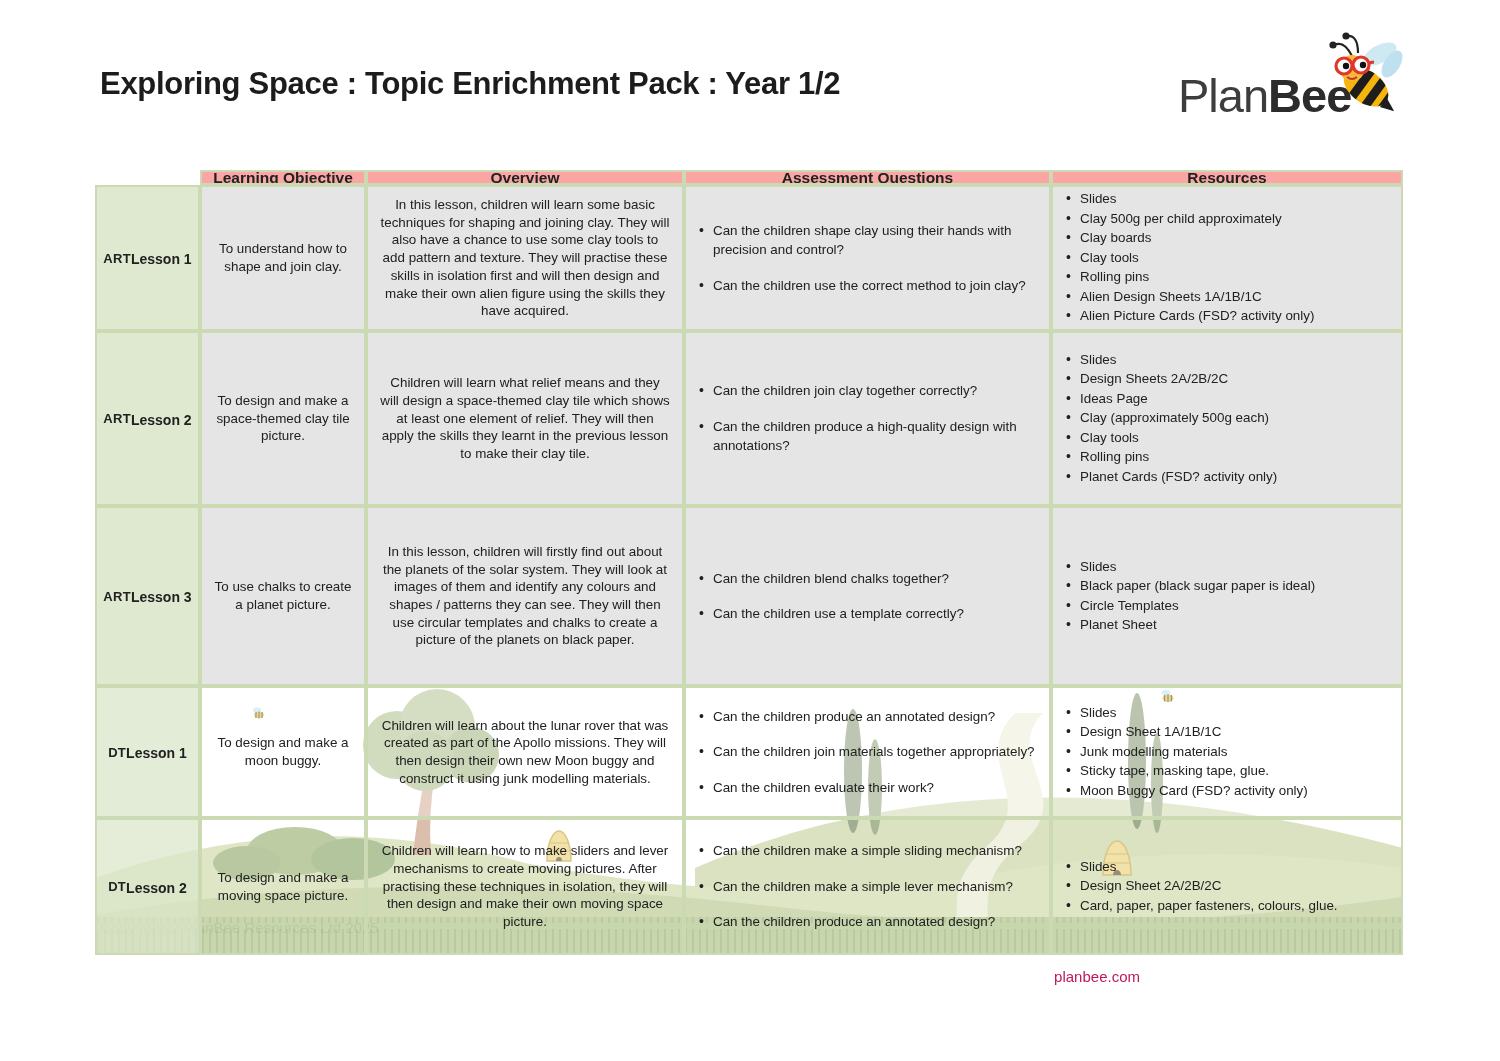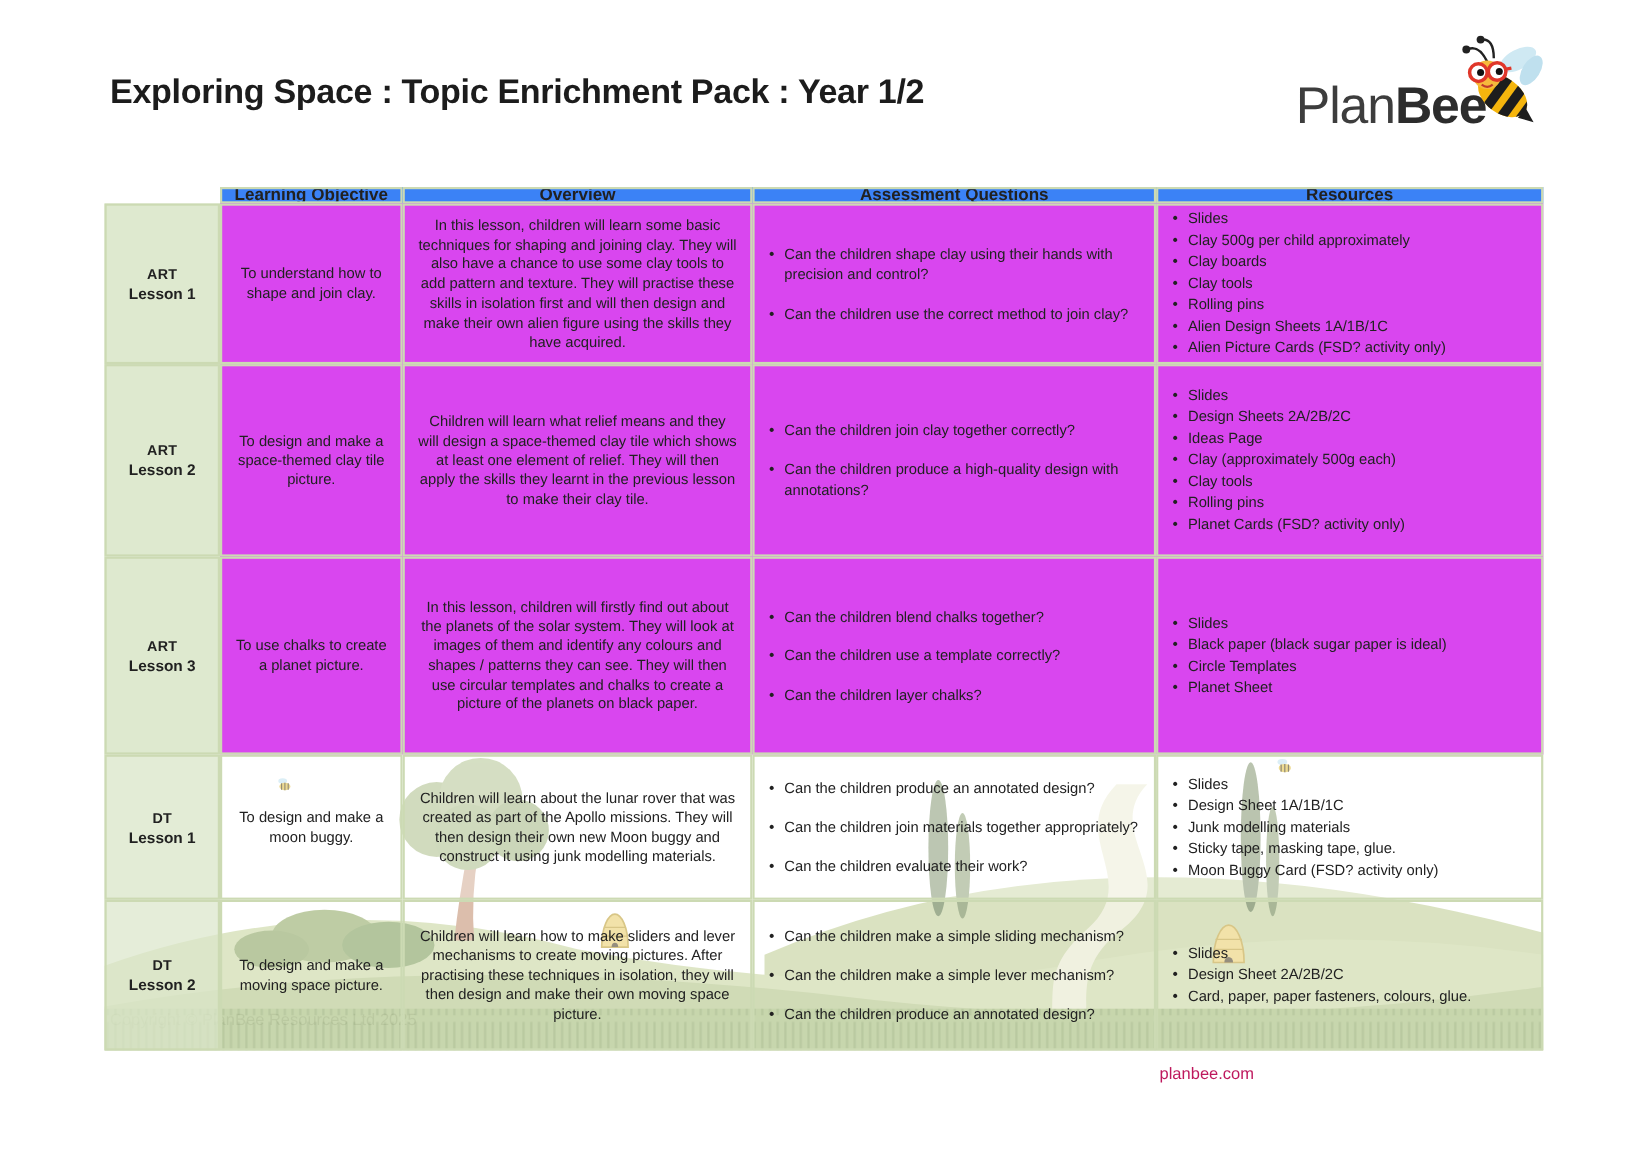--- a/index.html
+++ b/index.html
@@ -10,25 +10,25 @@
   .title{position:absolute;left:100px;top:66px;font-size:31px;font-weight:bold;color:#1c1c1c;letter-spacing:-0.3px;}
   .logo{position:absolute;left:1178px;top:62px;width:230px;height:70px;}
   .logo-text{position:absolute;left:0;top:6px;font-size:47px;color:#3d3d3d;letter-spacing:-1px;}
   .logo-text b{color:#2c2c2c;}
   .logo-bee{position:absolute;left:128px;top:-30px;}
 
   
   .grid{position:absolute;left:95px;top:123px;width:1308px;display:grid;z-index:2;
     grid-template-columns:105px 166px 318px 367px 352px;
     grid-template-rows:62px 146px 175px 180px 132px 137px;}
-  .cell{border:2px solid #ccdab3;box-sizing:border-box;background:#d946ef;overflow:hidden;}
+  .cell{border:2px solid #ccdab3;box-sizing:border-box;background:#e5e5e5;overflow:hidden;}
   .corner{border:none;background:transparent;}
-  .head{background:#3b82f6;display:flex;align-items:center;justify-content:center;text-align:center;
+  .head{background:#fca5a5;display:flex;align-items:center;justify-content:center;text-align:center;
     font-weight:bold;font-size:15.5px;padding:4px 10px;margin-top:47px;}
-  .lesson{background:#dee9cf;display:flex;flex-direction:column;align-items:center;justify-content:center;text-align:center;}
+  .lesson{background:#dee9cf;display:flex;flex-direction:row;align-items:center;justify-content:center;text-align:center;}
   .subject{font-size:13px;font-weight:bold;letter-spacing:.3px;}
   .lname{font-size:14px;font-weight:bold;margin-top:2px;}
   .objective,.overview{display:flex;align-items:center;justify-content:center;text-align:center;
     font-size:13.4px;line-height:1.32;padding:8px 12px;}
   .questions,.resources{display:flex;align-items:center;font-size:13.4px;padding:6px 10px;}
   .questions ul,.resources ul{list-style:none;margin:0;padding:0;width:100%;}
   .questions li{position:relative;padding-left:17px;margin:16px 0;line-height:1.45;}
   .resources li{position:relative;padding-left:17px;margin:1px 0;line-height:1.38;}
   .questions li::before,.resources li::before{content:"\2022";position:absolute;left:3px;top:-1px;font-size:14px;}
   
@@ -197,21 +197,20 @@
       <div class="cell lesson r2">
         <div class="subject">ART</div>
         <div class="lname">Lesson 3</div>
       </div>
       <div class="cell objective r2">To use chalks to create a planet picture.</div>
       <div class="cell overview r2">In this lesson, children will firstly find out about the planets of the solar system. They will look at images of them and identify any colours and shapes / patterns they can see. They will then use circular templates and chalks to create a picture of the planets on black paper.</div>
       <div class="cell questions r2">
         <ul>
           <li>Can the children blend chalks together?</li>
           <li>Can the children use a template correctly?</li>
-          <li>Can the children layer chalks?</li>
         </ul>
       </div>
       <div class="cell resources r2">
         <ul>
           <li>Slides</li>
           <li>Black paper (black sugar paper is ideal)</li>
           <li>Circle Templates</li>
           <li>Planet Sheet</li>
         </ul>
       </div>

